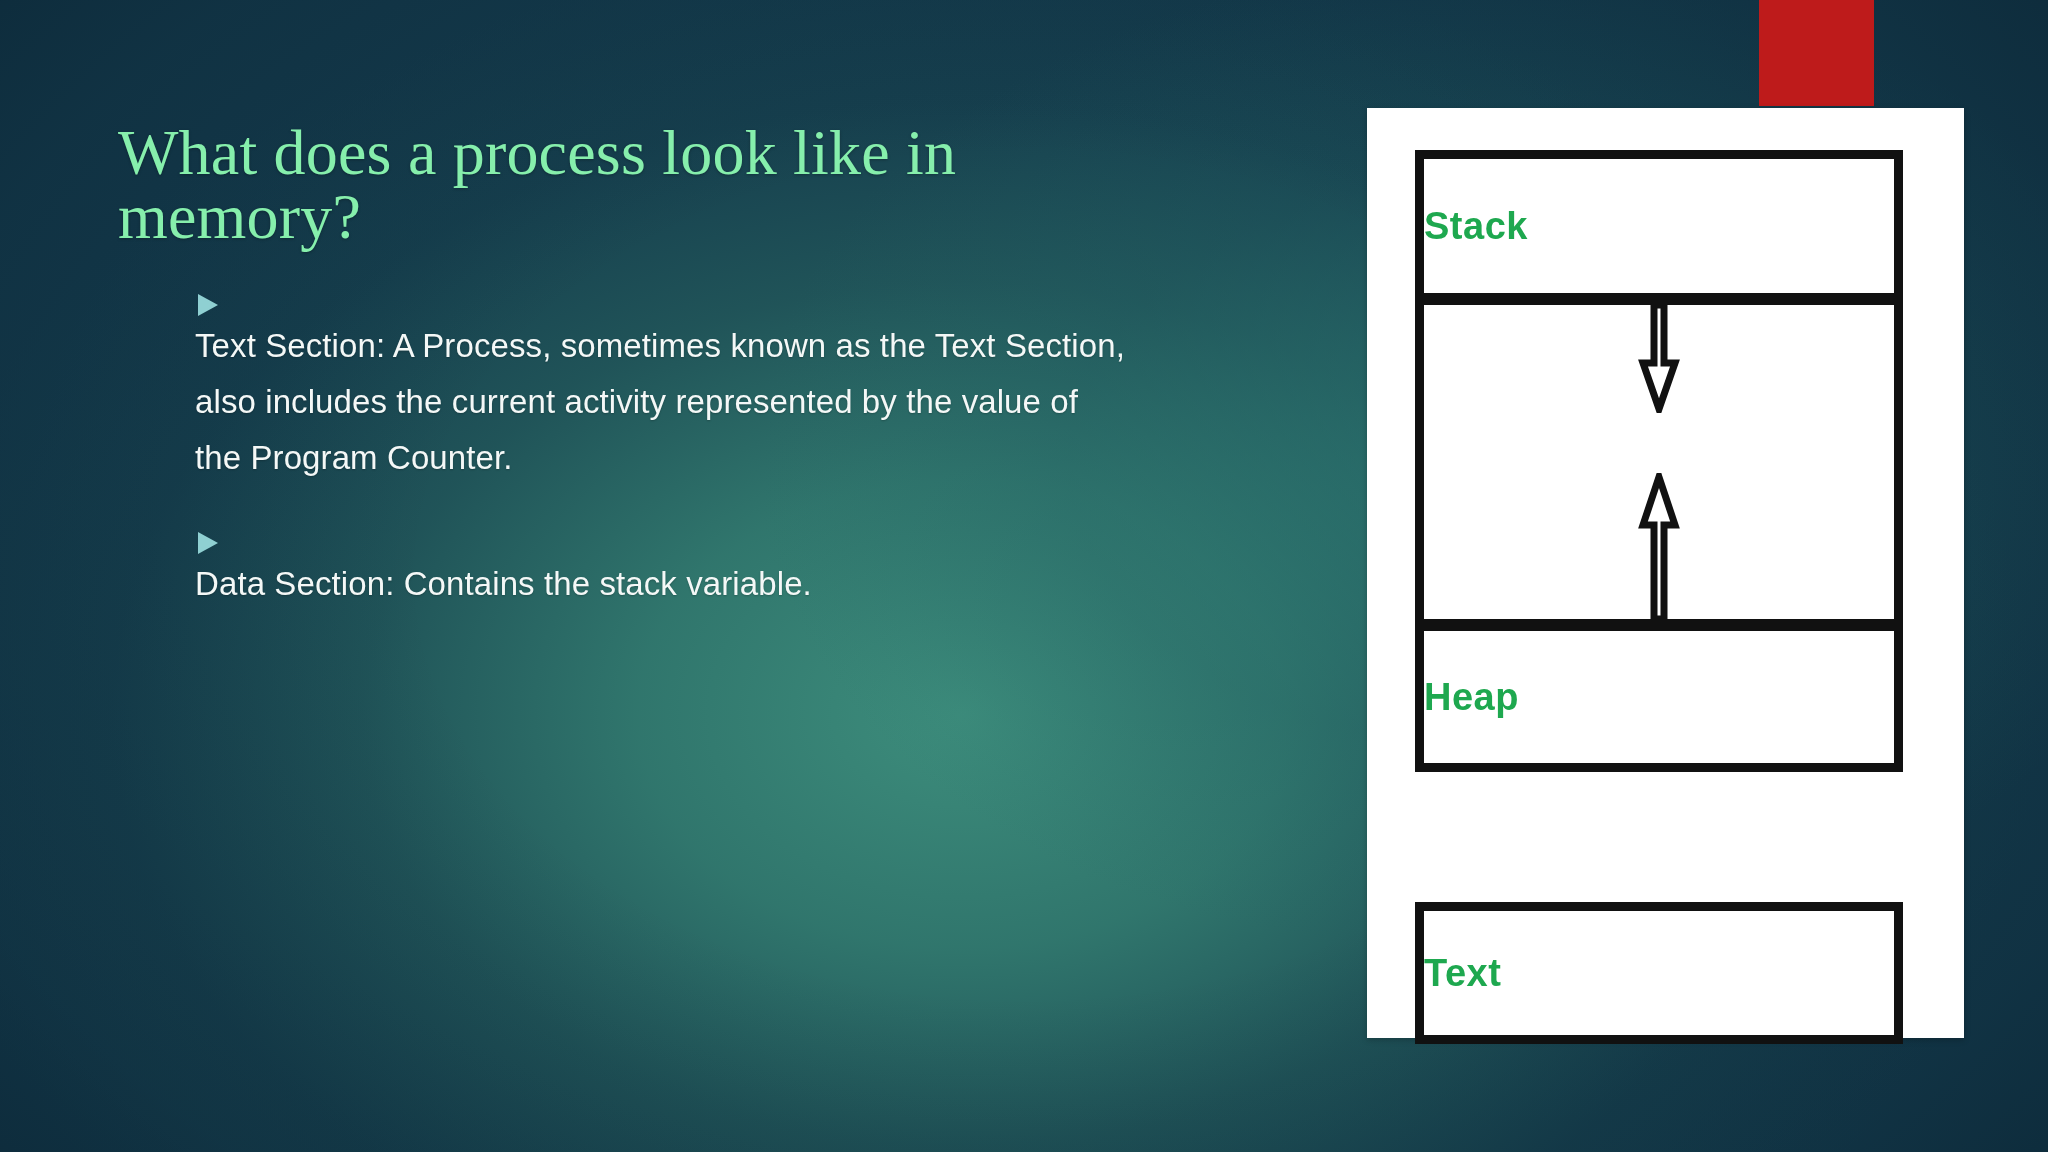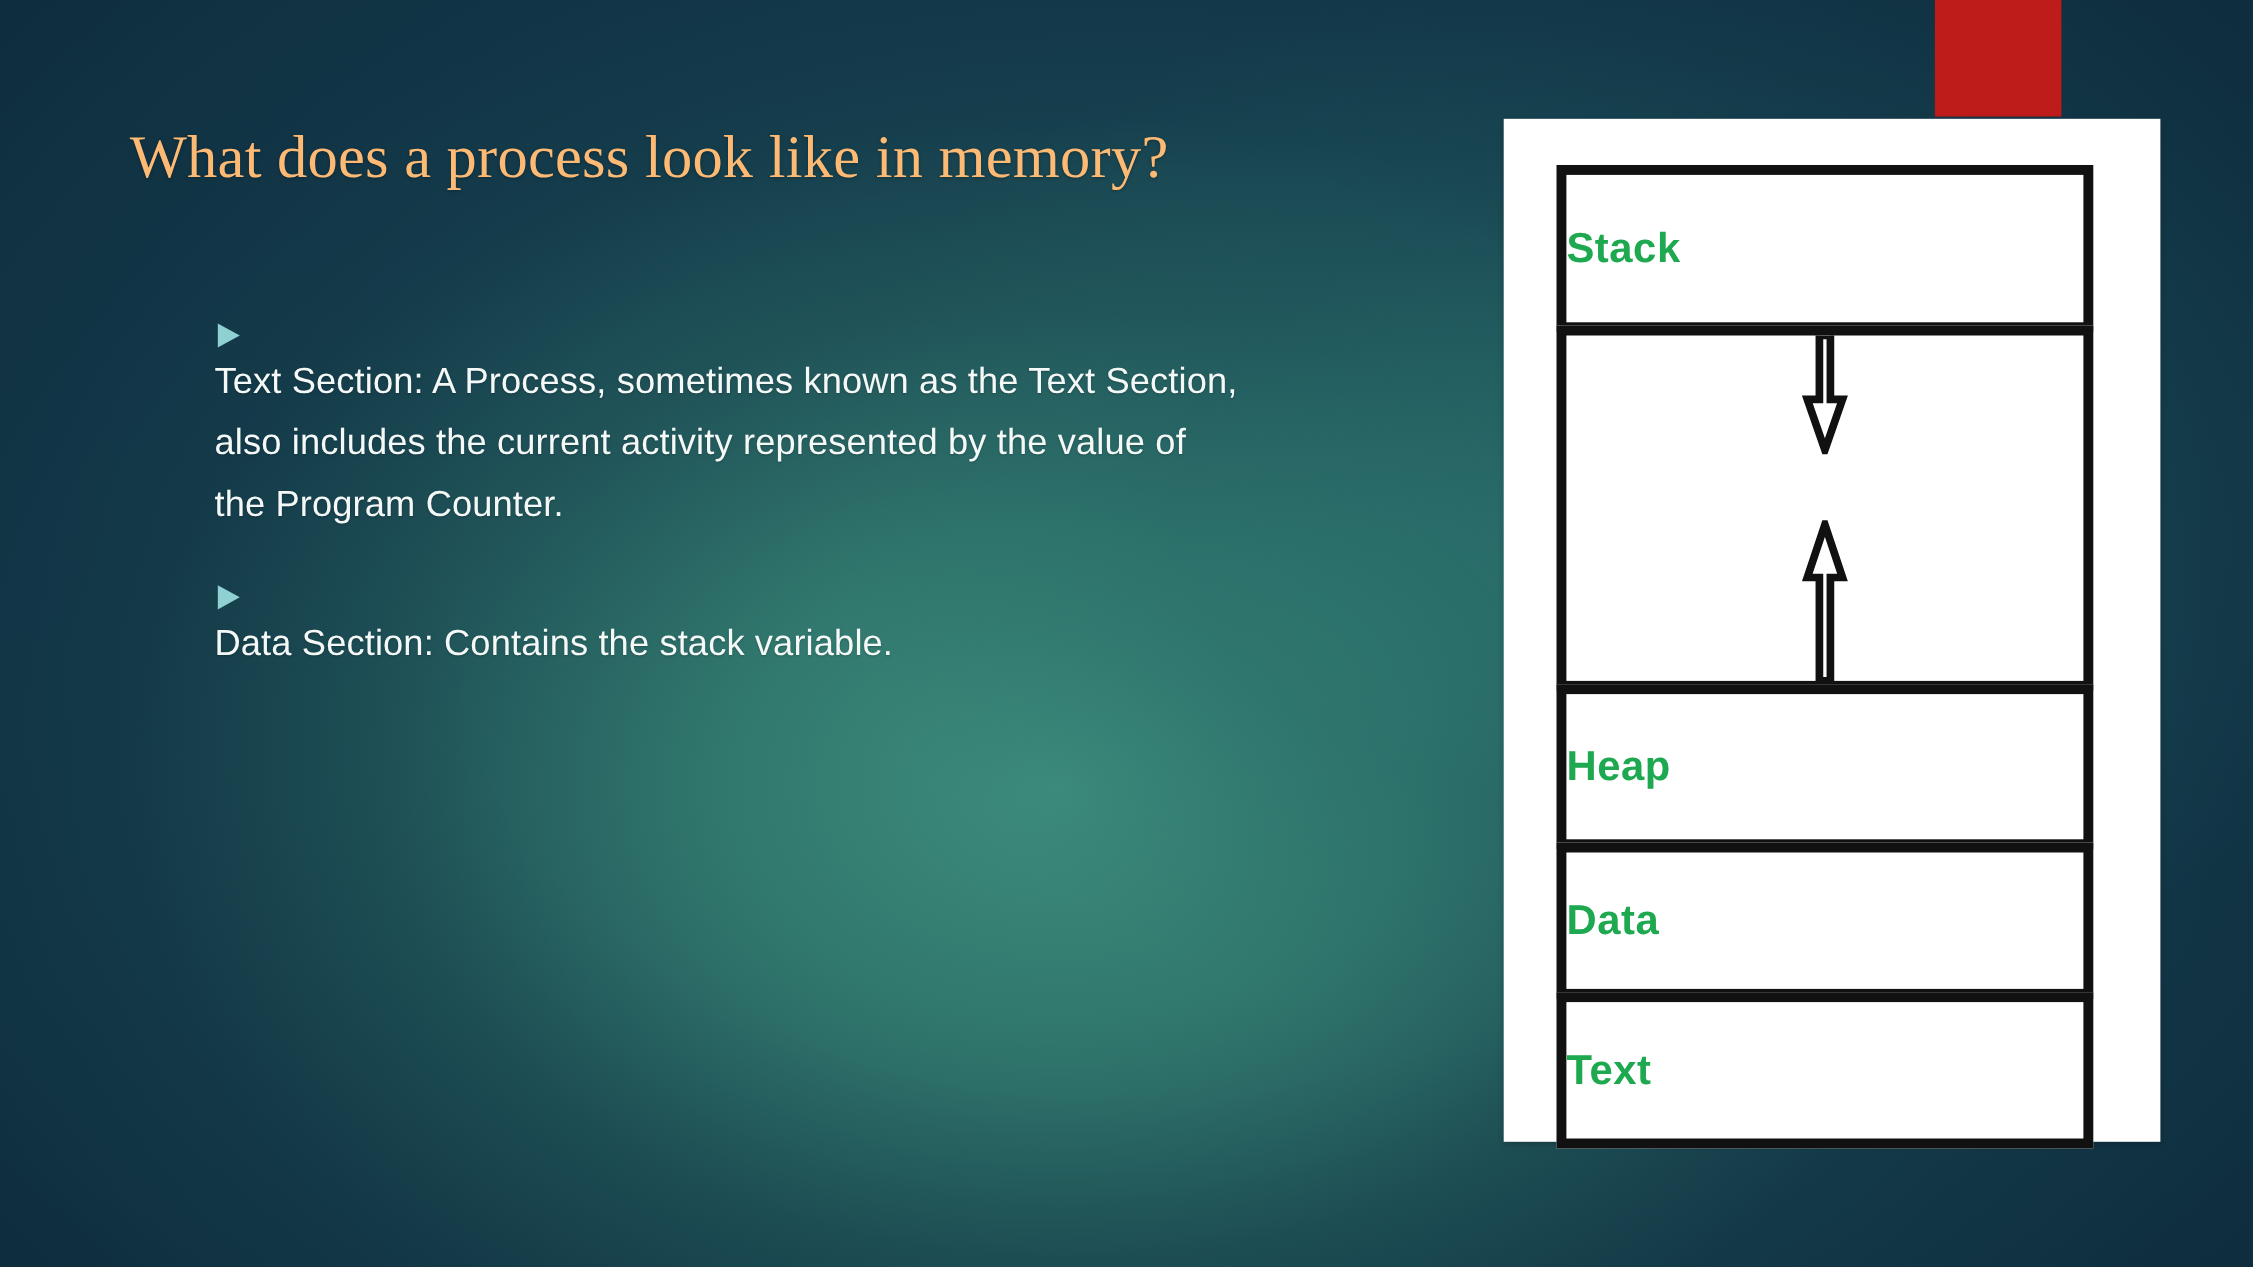--- a/index.html
+++ b/index.html
@@ -47,24 +47,24 @@
                  rgba(6,26,40,0.62) 100%);
   }
 
   
   #title {
     position: absolute;
     left: 118px;
     top: 78px;
     width: 1090px;
     font-family: "Liberation Serif", "DejaVu Serif", serif;
-    font-size: 55px;
+    font-size: 64px;
     line-height: 1.0;
     font-weight: 400;
-    color: #fdba74;
+    color: #86efac;
     letter-spacing: 0.2px;
     text-shadow: 0 1px 3px rgba(0,0,0,0.28);
   }
 
   
   #bullets {
     position: absolute;
     left: 195px;
     top: 278px;
     width: 930px;
@@ -210,23 +210,20 @@
           <svg width="52" height="146" viewBox="0 0 52 146">
             <path d="M26,4 L42,52 L31,52 L31,146 L21,146 L21,52 L10,52 Z" fill="#ffffff" stroke="#111111" stroke-width="7" stroke-linejoin="miter"></path>
           </svg>
         </span>
       </div>
 
       <div class="mem-section" id="sec-heap">
         <span class="mem-label">Heap</span>
       </div>
 
-      <div class="mem-section" id="sec-data">
-        <span class="mem-label">Data</span>
-      </div>
 
       <div class="mem-section" id="sec-text">
         <span class="mem-label">Text</span>
       </div>
 
     </div>
   </div>
 
 </div>
 

